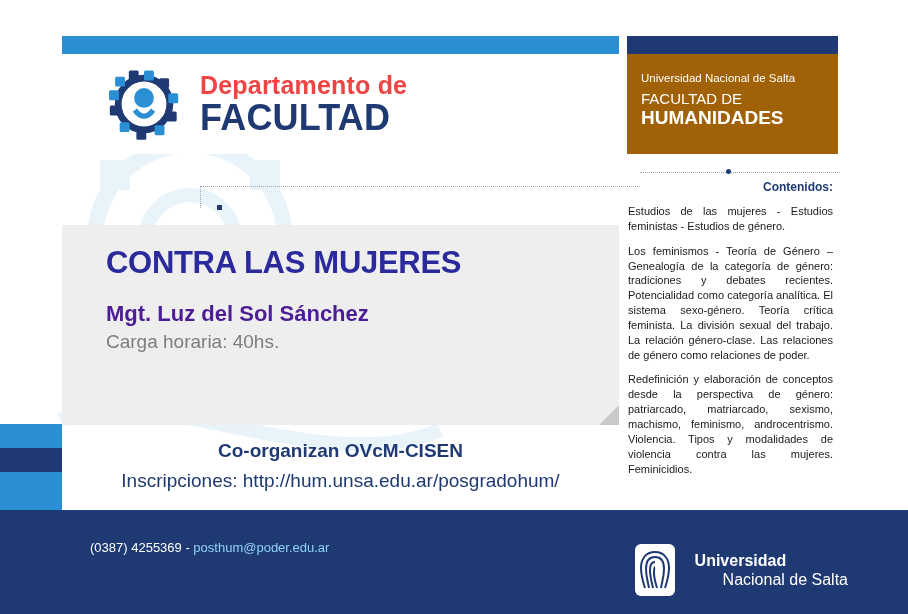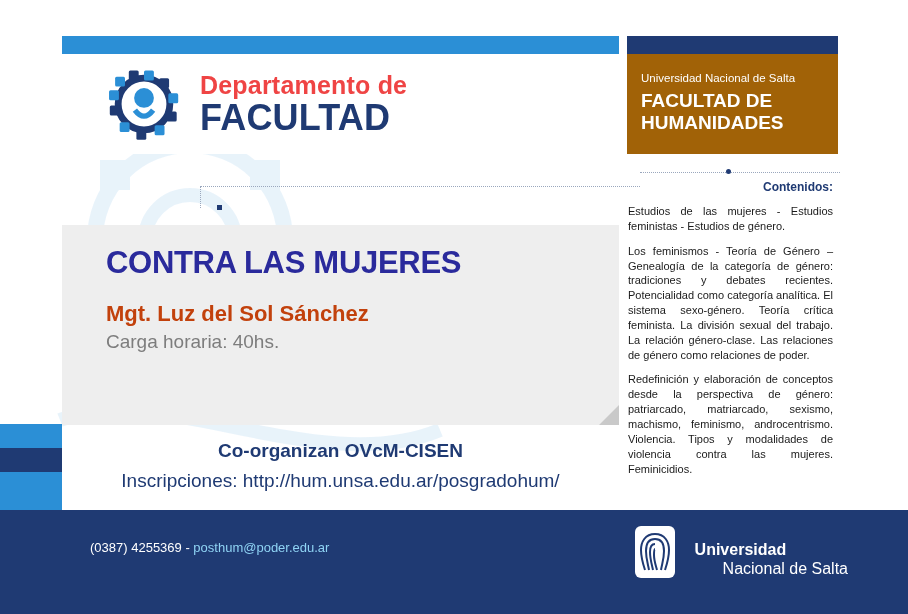--- a/index.html
+++ b/index.html
@@ -67,21 +67,21 @@
 
   .header-right {
     position: absolute;
     left: 627px; top: 54px;
     width: 211px; height: 100px;
     background: #a16207;
     color: #ffffff;
     padding: 18px 14px 0 14px;
   }
   .unsa-small { font-size: 11.5px; color: #ffffff; margin-bottom: 6px; }
-  .fac-l1 { font-size: 19px; font-weight: bold; line-height: 1.15; }
+  .fac-l1 { font-size: 15px; font-weight: normal; line-height: 1.15; }
   .fac-l2 { font-size: 19px; font-weight: bold; line-height: 1.15; }
 
   
   .dots-row {
     position: absolute;
     left: 200px; top: 186px;
     width: 440px; height: 1px;
     border-top: 1px dotted #9aa7bd;
   }
   .dots-vert {
@@ -130,21 +130,21 @@
     color: #2a2a9c;
     font-weight: bold;
     font-size: 31px;
     line-height: 1.28;
     letter-spacing: -0.3px;
   }
   .speaker {
     margin-top: 18px;
     font-size: 22px;
     font-weight: bold;
-    color: #c2410c;
+    color: #4c1d95;
   }
   .dates {
     margin-top: 6px;
     font-size: 22px;
     color: #1a1a1a;
   }
   .load {
     margin-top: 4px;
     font-size: 19px;
     color: #7d7d7d;
@@ -220,23 +220,23 @@
   }
   .footer-text {
     position: absolute;
     left: 90px; top: 26px;
     font-size: 13px;
     line-height: 1.9;
   }
   .footer-line2 .mail { color: #8fd3f4; }
   .footer-logo {
     position: absolute;
-    right: 60px; top: 16px;
+    right: 60px; top: 34px;
     display: flex;
-    align-items: flex-end;
+    align-items: center;
     gap: 20px;
   }
   .fp-mark { width: 40px; height: 52px; }
   .fl-text { line-height: 1.2; }
   .fl-1 { font-size: 16px; font-weight: bold; }
   .fl-2 { font-size: 16px; font-weight: normal; padding-left: 28px; }
 </style>
 </head>
 <body>
 

